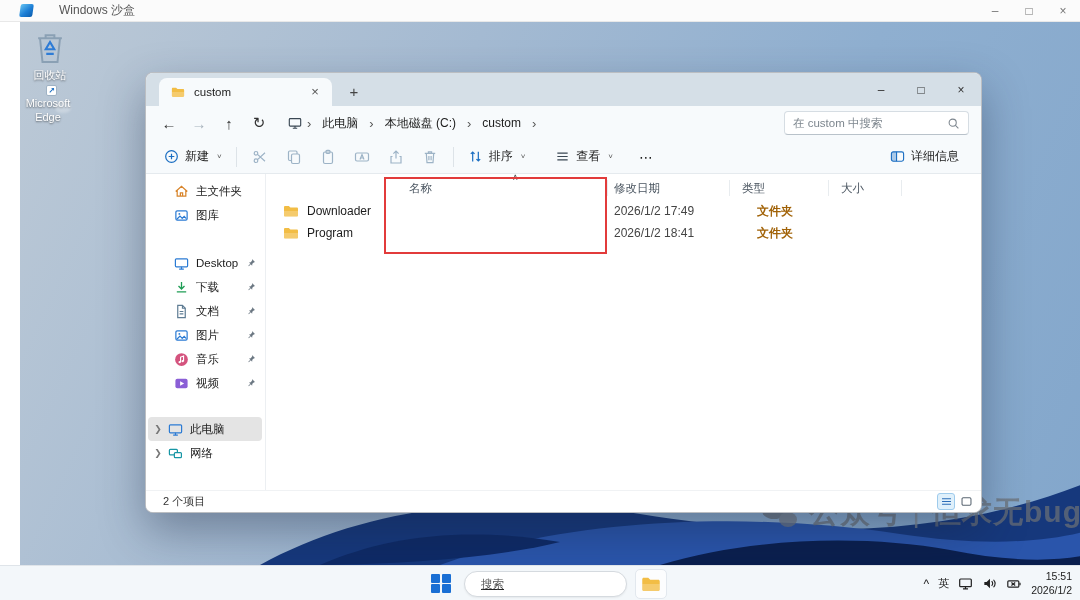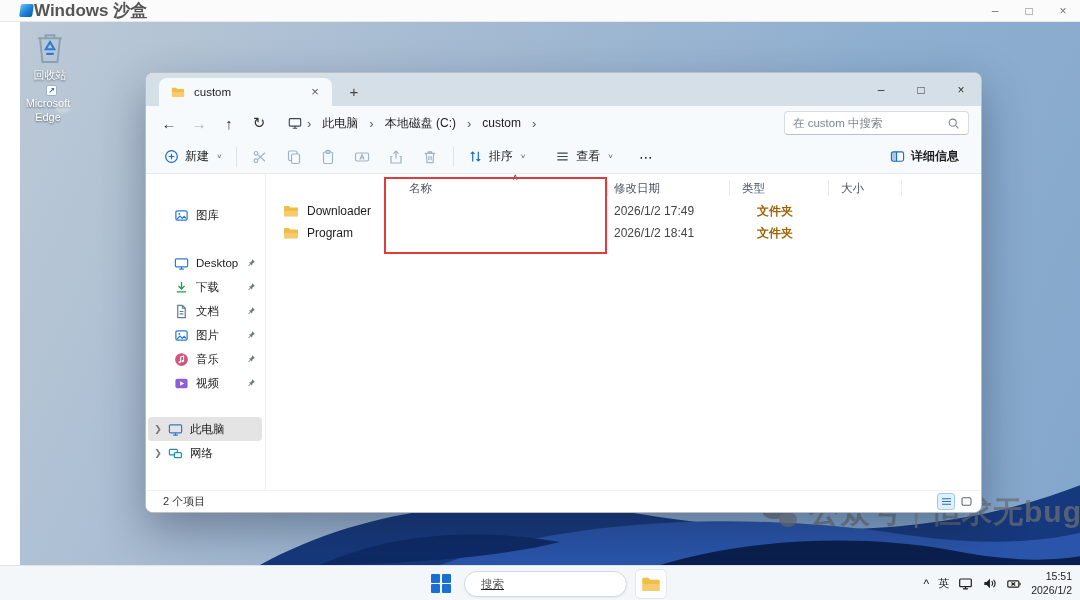--- a/index.html
+++ b/index.html
@@ -4,21 +4,21 @@
 <style>
   * { margin:0; padding:0; box-sizing:border-box; }
   html,body { width:1080px; height:600px; overflow:hidden; }
   body { font-family:"Liberation Sans","DejaVu Sans",sans-serif; font-size:12px; color:#222; }
   #screen { position:relative; width:1080px; height:600px; background:#fff; overflow:hidden; }
 
   
   .host-titlebar { position:absolute; left:0; top:0; width:1080px; height:22px; background:#fbfbfb; border-bottom:1px solid #e8e8e8; display:flex; align-items:center; }
   .host-icon { width:13px; height:13px; margin-left:20px; border-radius:2px;
     background:linear-gradient(135deg,#66c4f2 0%,#1d7fd6 55%,#0b5cad 100%); transform:skewX(-8deg); }
-  .host-title { margin-left:1px; font-size:17px; color:#555;font-weight:bold; }
+  .host-title { margin-left:26px; font-size:12px; color:#555; }
   .host-controls { position:absolute; right:0; top:0; height:22px; display:flex; align-items:center; }
   .host-btn { width:34px; text-align:center; color:#777; font-size:12px; cursor:default; }
 
   
   .desktop { position:absolute; left:0; top:22px; width:1080px; height:543px;
     background:linear-gradient(115deg,#bcc9d6 0%,#a4bad2 35%,#8fafd0 65%,#82a6cb 100%);margin-left:20px; }
   .bloom { position:absolute; left:0; top:0; width:100%; height:100%; }
 
   
   .desk-icon { position:absolute; width:72px; display:flex; flex-direction:column; align-items:center; gap:3px; }
@@ -56,21 +56,21 @@
   .crumb-sep { color:#555; font-size:13px; padding:0 1px; }
   .explorer-search { position:absolute; right:12px; top:5px; width:185px; height:24px; background:#fff; border:1px solid #d6dde3; border-bottom-color:#b9c2ca; border-radius:4px; display:flex; align-items:center; padding:0 8px; }
   .explorer-search input { border:none; outline:none; flex:1; font-size:11.5px; color:#333; background:transparent; font-family:inherit; }
   .explorer-search input::placeholder { color:#7d868e; }
 
   .cmdbar { position:absolute; left:0; top:67px; width:100%; height:34px; background:#f7fafc; border-bottom:1px solid #e5eaee; display:flex; align-items:center; padding:0 10px; }
   .cmd-btn { display:flex; align-items:center; gap:6px; padding:5px 8px; border-radius:4px; color:#1c1c1c; }
   .cmd-icon-btn { width:34px; height:28px; display:flex; align-items:center; justify-content:center; border-radius:4px; color:#9db3c6; }
   .cmd-sep { width:1px; height:20px; background:#dde3e8; margin:0 6px; }
   .caret { font-size:8px; color:#555; margin-left:2px; }
-  .cmd-right { position:absolute; right:14px; display:flex; align-items:center; gap:6px; color:#1c1c1c;font-weight:bold; }
+  .cmd-right { position:absolute; right:14px; display:flex; align-items:center; gap:6px; color:#1c1c1c; }
   .accent-ic { color:#1b6ec2; }
   .dark-ic { color:#3a4753; }
 
   .sidebar { position:absolute; left:0; top:101px; width:120px; bottom:22px; background:#fff; border-right:1px solid #eceff2; padding-top:6px; }
   .side-item { position:absolute; left:2px; width:114px; height:24px; display:flex; align-items:center; border-radius:4px; }
   .side-item .s-icon { margin-left:26px; }
   .side-item.tree .s-icon { margin-left:0; }
   .side-label { margin-left:7px; font-size:11.5px; color:#1c1c1c; flex:1; white-space:nowrap; }
   .side-pin { margin-right:6px; color:#6b7782; }
   .tree-chev { width:20px; text-align:center; color:#777; font-size:9px; }
@@ -374,20 +374,26 @@
           <div class="cmd-btn">
             <svg class="ic accent-ic" width="15" height="15" viewBox="0 0 16 16">
                 <use href="#sym-details"></use>
               </svg>
             <span>详细信息</span>
           </div>
         </div>
       </div>
 
       <div class="sidebar">
+        <div class="side-item" style="top:5px;">
+          <svg class="ic s-icon" width="15" height="15" viewBox="0 0 16 16" style="color:#d8842a">
+              <use href="#sym-house"></use>
+            </svg>
+          <span class="side-label">主文件夹</span>
+        </div>
         <div class="side-item" style="top:29px;">
           <svg class="ic s-icon" width="15" height="15" viewBox="0 0 16 16" style="color:#2b7bd4">
               <use href="#sym-gallery"></use>
             </svg>
           <span class="side-label">图库</span>
         </div>
 
         <div class="side-item" style="top:77px;justify-content:center;">
           <svg class="ic s-icon" width="15" height="15" viewBox="0 0 16 16" style="color:#2b7bd4">
               <use href="#sym-monitor"></use>

